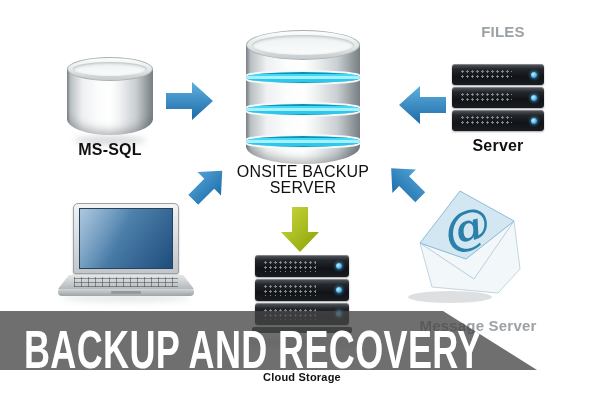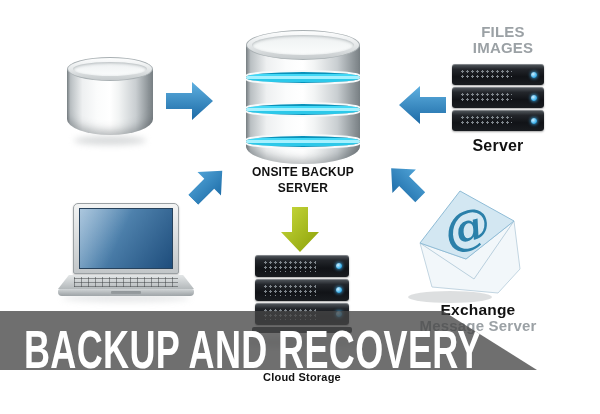--- a/index.html
+++ b/index.html
@@ -2,21 +2,21 @@
 <html><head>
 <meta charset="utf-8">
 <style>
   html,body { margin:0; padding:0; background:#fff; }
   .stage {
     position:relative; width:600px; height:414px; overflow:hidden;
     background:#ffffff; font-family:"Liberation Sans", sans-serif;
   }
   .abs { position:absolute; }
   .lbl { position:absolute; text-align:center; font-weight:700; color:#111; font-size:16px; letter-spacing:.2px; }
-  .lbl-sm { font-size:12px; line-height:16px; font-weight:700; }
+  .lbl-sm { font-size:16px; line-height:16px; font-weight:400; }
   .muted { color:#9ba1a5; }
 
   
   .cyl { position:absolute; }
   .cyl .body {
     position:absolute; left:0; right:0;
     background:linear-gradient(90deg,#787f83 0%,#b9bfc2 4%,#eef0f1 18%,#fbfcfc 35%,#ffffff 50%,#f2f4f4 60%,#c9ced1 80%,#8f969a 94%,#7a8185 100%);
     box-shadow: inset 0 -9px 10px -5px rgba(90,98,102,.45);
   }
   .cyl .cap {
@@ -114,20 +114,21 @@
 </head>
 <body>
 
 <div class="stage">
 
   <div class="cyl" style="left:67px;top:57px;width:86px;height:84px;">
     <div class="body" style="top:12px;height:66px;border-radius:0 0 50% 50% / 0 0 16px 16px;"></div>
     <div class="cap" style="height:24px;"></div>
   </div>
   <div class="shadow-ellipse" style="left:74px;top:136px;width:72px;height:9px;"></div>
+  <div class="lbl" style="left:50px;top:141px;width:120px;">MS-SQL</div>
 
   <svg class="arrow" style="left:166px;top:79px;" width="48" height="44" viewBox="0 0 48 44">
     <defs>
         <linearGradient id="gb1" x1="0" y1="0" x2="0" y2="1">
           <stop offset="0" stop-color="#5fb0e0"></stop>
           <stop offset="1" stop-color="#1c6aa6"></stop>
         </linearGradient>
       </defs>
     <polygon points="0,14 26,14 26,3 47,22 26,41 26,30 0,30" fill="url(#gb1)"></polygon>
   </svg>
@@ -139,21 +140,20 @@
     <div class="band" style="top:106px;"></div>
     <div class="cap" style="height:30px;"></div>
   </div>
   <div class="lbl lbl-sm" style="left:223px;top:164px;width:160px;">
     <div>ONSITE BACKUP</div>
     <div>SERVER</div>
   </div>
 
   <div class="lbl muted" style="left:443px;top:24px;width:120px;font-size:15px;line-height:15.5px;font-weight:800;">
     <div>FILES</div>
-    <div>IMAGES</div>
   </div>
 
   <div class="rack" style="left:452px;top:64px;width:92px;">
     <div class="unit">
         <div class="vents"></div>
         <div class="led"></div>
       </div>
     <div class="unit">
         <div class="vents"></div>
         <div class="led"></div>
@@ -222,21 +222,20 @@
   </div>
   <div class="lbl" style="left:238px;top:371px;width:128px;font-size:11px;z-index:5;">Cloud Storage</div>
 
   <svg class="abs" style="left:402px;top:181px;" width="130" height="124" viewBox="0 0 130 124">
     <ellipse cx="48" cy="116" rx="42" ry="6" fill="#a9aeb1" opacity="0.4"></ellipse>
     <polygon points="18,62 64,78 112,40 118,88 96,112 30,106" fill="#f2f7fa" stroke="#c2d5e1" stroke-width="1"></polygon>
     <path d="M18,62 L72,98 M112,40 L72,98" stroke="#b9cfdd" stroke-width="1" fill="none"></path>
     <polygon points="18,62 58,10 112,40 64,78" fill="#d3e7f2" stroke="#8fbcd6" stroke-width="1"></polygon>
     <text x="66" y="62" text-anchor="middle" transform="rotate(-14 66 50)" font-size="46" font-style="italic" font-weight="bold" fill="#2b80aa" font-family="DejaVu Serif, serif">@</text>
   </svg>
-  <div class="lbl" style="left:416px;top:301px;width:124px;font-size:15.5px;z-index:5;">Exchange</div>
   <div class="lbl muted" style="left:404px;top:317px;width:148px;font-size:15px;z-index:5;">Message Server</div>
 
   <svg class="arrow rot45" style="left:385px;top:163px;" width="42" height="40" viewBox="0 0 48 44">
     <defs>
         <linearGradient id="gb4" x1="0" y1="0" x2="0" y2="1">
           <stop offset="0" stop-color="#4fa2d6"></stop>
           <stop offset="1" stop-color="#1f6ea9"></stop>
         </linearGradient>
       </defs>
     <polygon points="47,14 21,14 21,3 0,22 21,41 21,30 47,30" fill="url(#gb4)"></polygon>

